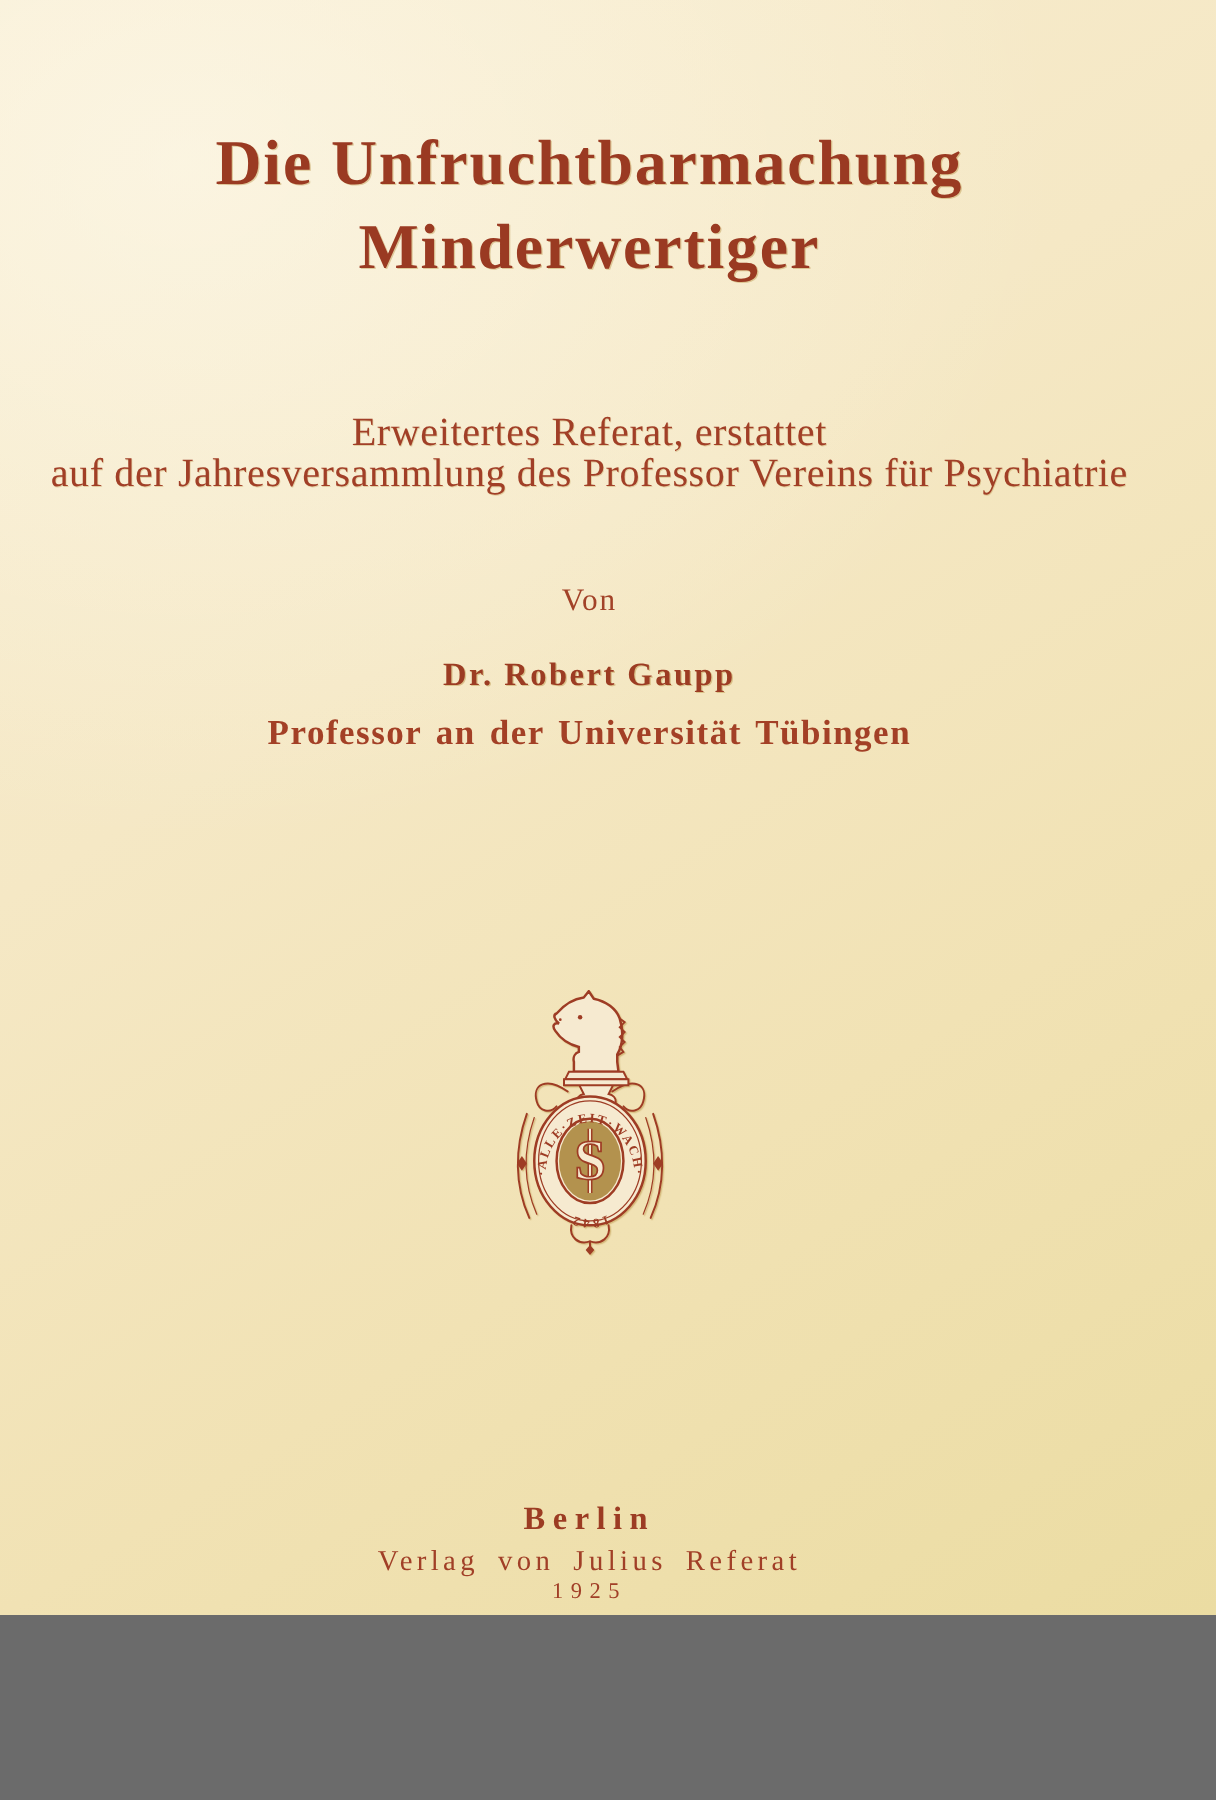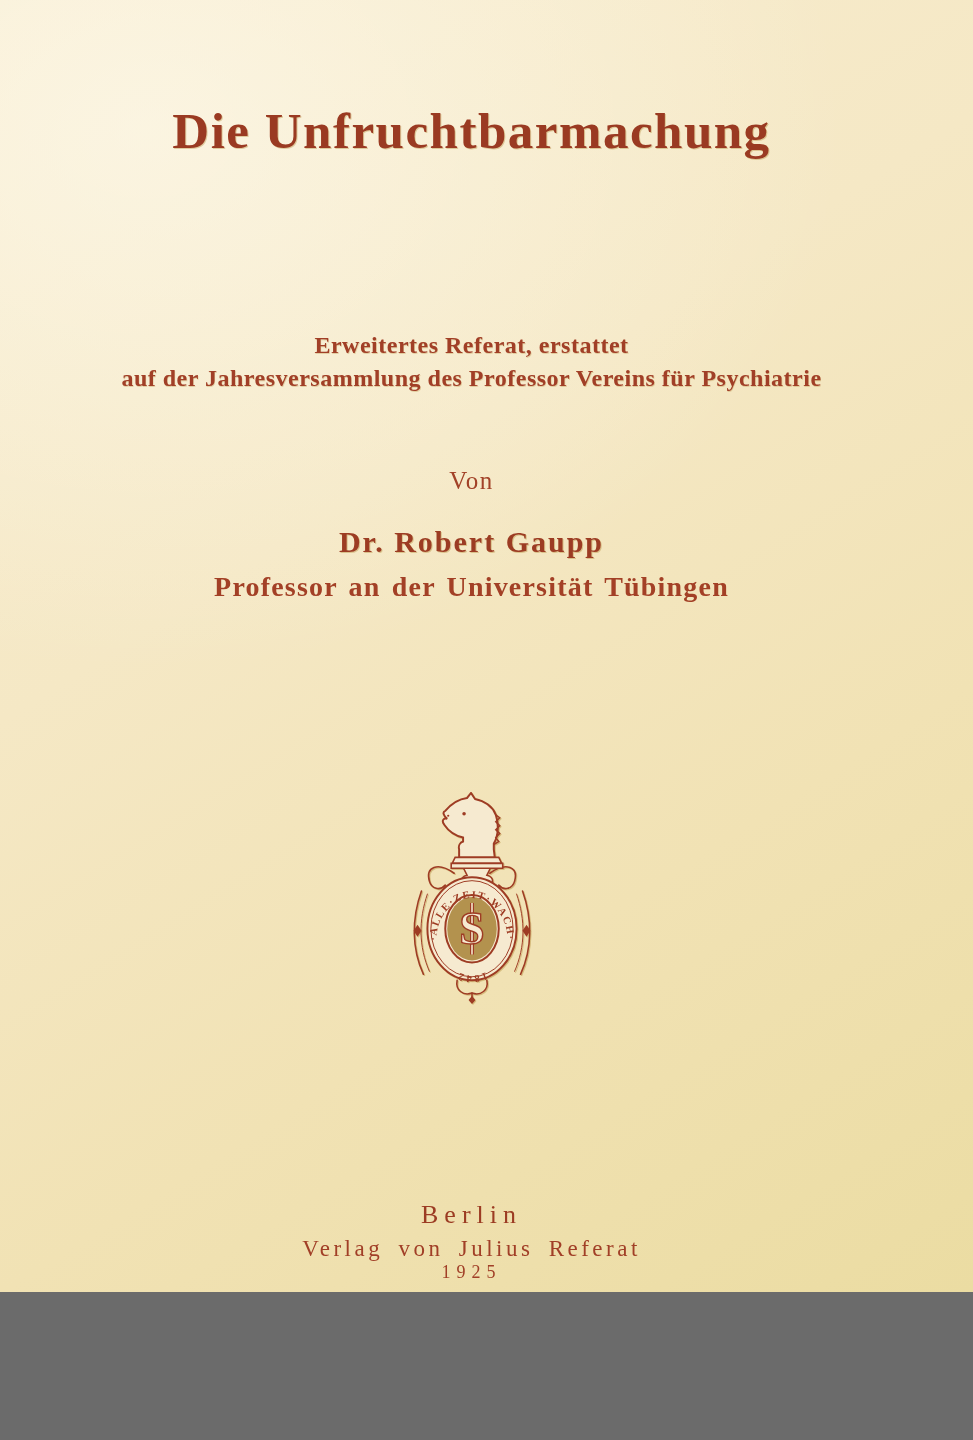--- a/index.html
+++ b/index.html
@@ -29,37 +29,37 @@
     font-size: 51px;
     font-weight: 700;
     line-height: 67px;
     letter-spacing: 1.5px;
     color: #9a3a22;
     text-shadow: 1px 1px 0 rgba(178,136,52,0.38);
   }
   .title .line { display: block; }
   .subtitle {
     top: 329px;
-    font-size: 24px;
-    font-weight: 700;
+    font-size: 32px;
+    font-weight: 400;
     line-height: 33px;
     letter-spacing: 0.5px;
     color: #a13f27;
     text-shadow: 0.6px 0.6px 0 rgba(178,136,52,0.3);
   }
   .subtitle .line { display: block; }
   .byline-label {
     top: 467px;
     font-size: 25px;
     letter-spacing: 1.5px;
     color: #a24228;
   }
   .author-name {
     top: 525px;
-    font-size: 30px;
+    font-size: 26px;
     font-weight: 700;
     letter-spacing: 2px;
     color: #9c3c23;
     text-shadow: 1px 1px 0 rgba(178,136,52,0.4);
   }
   .author-affiliation {
     top: 571px;
     font-size: 28px;
     font-weight: 700;
     letter-spacing: 1.2px;
@@ -76,21 +76,21 @@
   }
   .emblem svg {
     display: block;
     width: 100%;
     height: 100%;
     filter: drop-shadow(1.2px 1.2px 0 rgba(186,148,68,0.5));
   }
   .imprint-city {
     top: 1200px;
     font-size: 26px;
-    font-weight: 400;
+    font-weight: 700;
     letter-spacing: 6px;
     color: #9c3c23;
   }
   .imprint-publisher {
     top: 1236px;
     font-size: 23px;
     letter-spacing: 3.5px;
     word-spacing: 6px;
     color: #a13f27;
   }
@@ -103,20 +103,21 @@
   .emblem-ring-text { font-family: "Liberation Serif", "DejaVu Serif", serif; }
 </style>
 </head>
 <body>
 
 <div class="page">
   <div class="content">
 
     <h1 class="line-block title">
       <span class="line">Die Unfruchtbarmachung</span>
+      <span class="line">Minderwertiger</span>
     </h1>
 
     <div class="line-block subtitle">
       <span class="line">Erweitertes Referat, erstattet</span>
       <span class="line">auf der Jahresversammlung des Professor Vereins für Psychiatrie</span>
     </div>
 
     <div class="line-block byline-label">Von</div>
 
     <div class="line-block author-name">Dr. Robert Gaupp</div>

